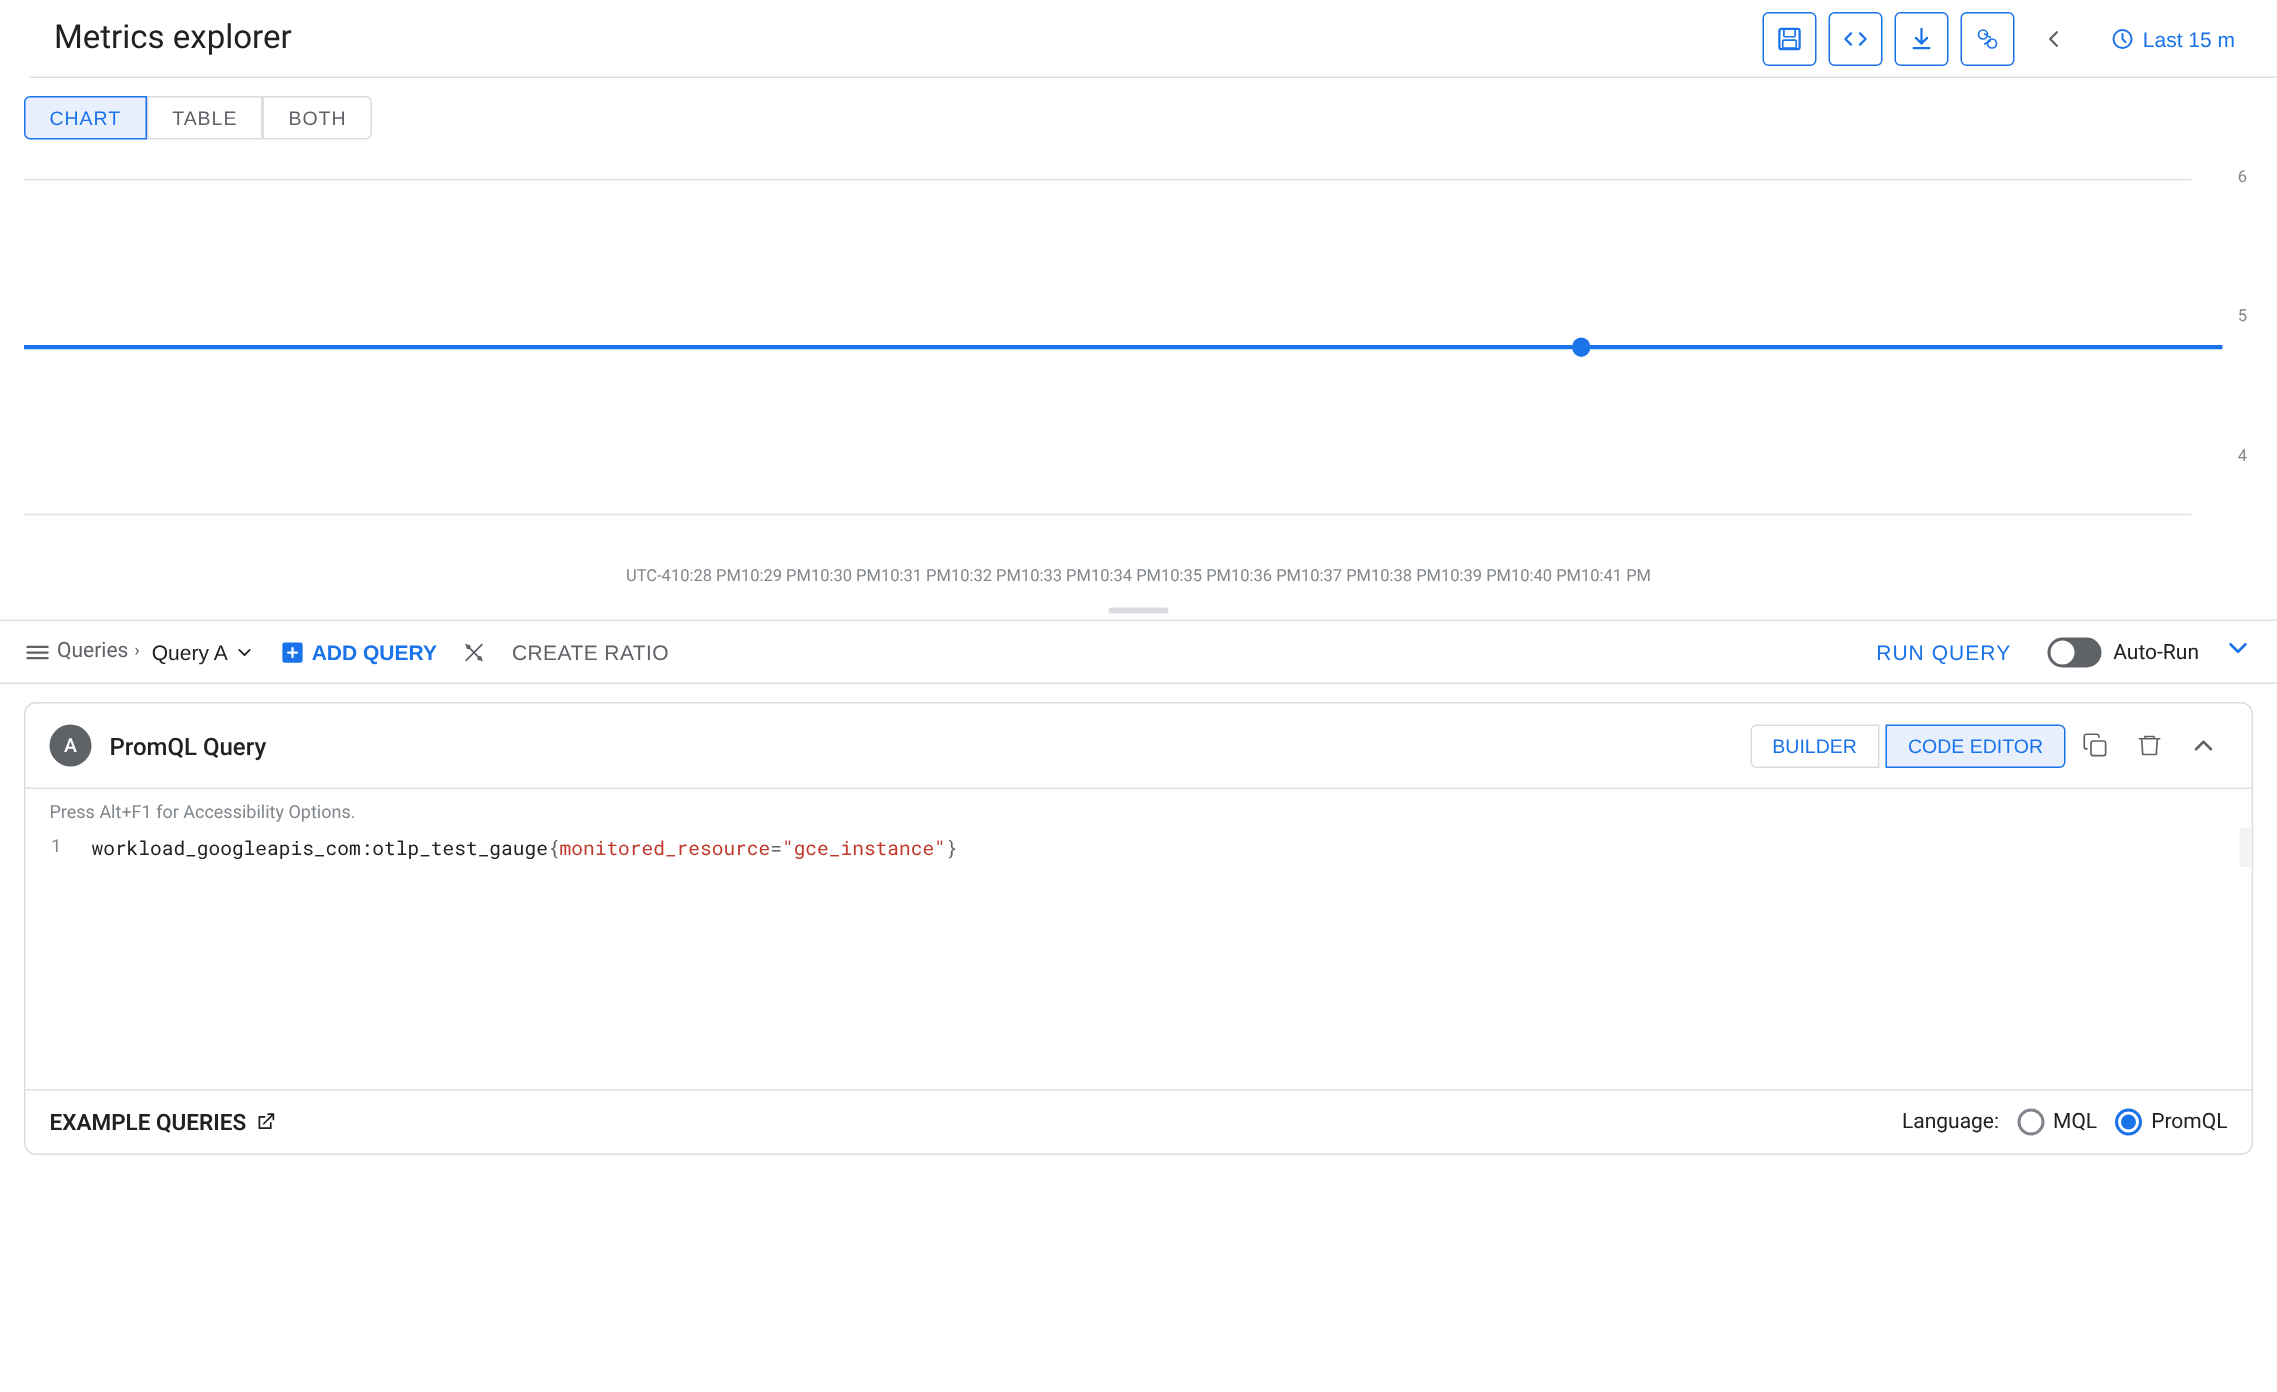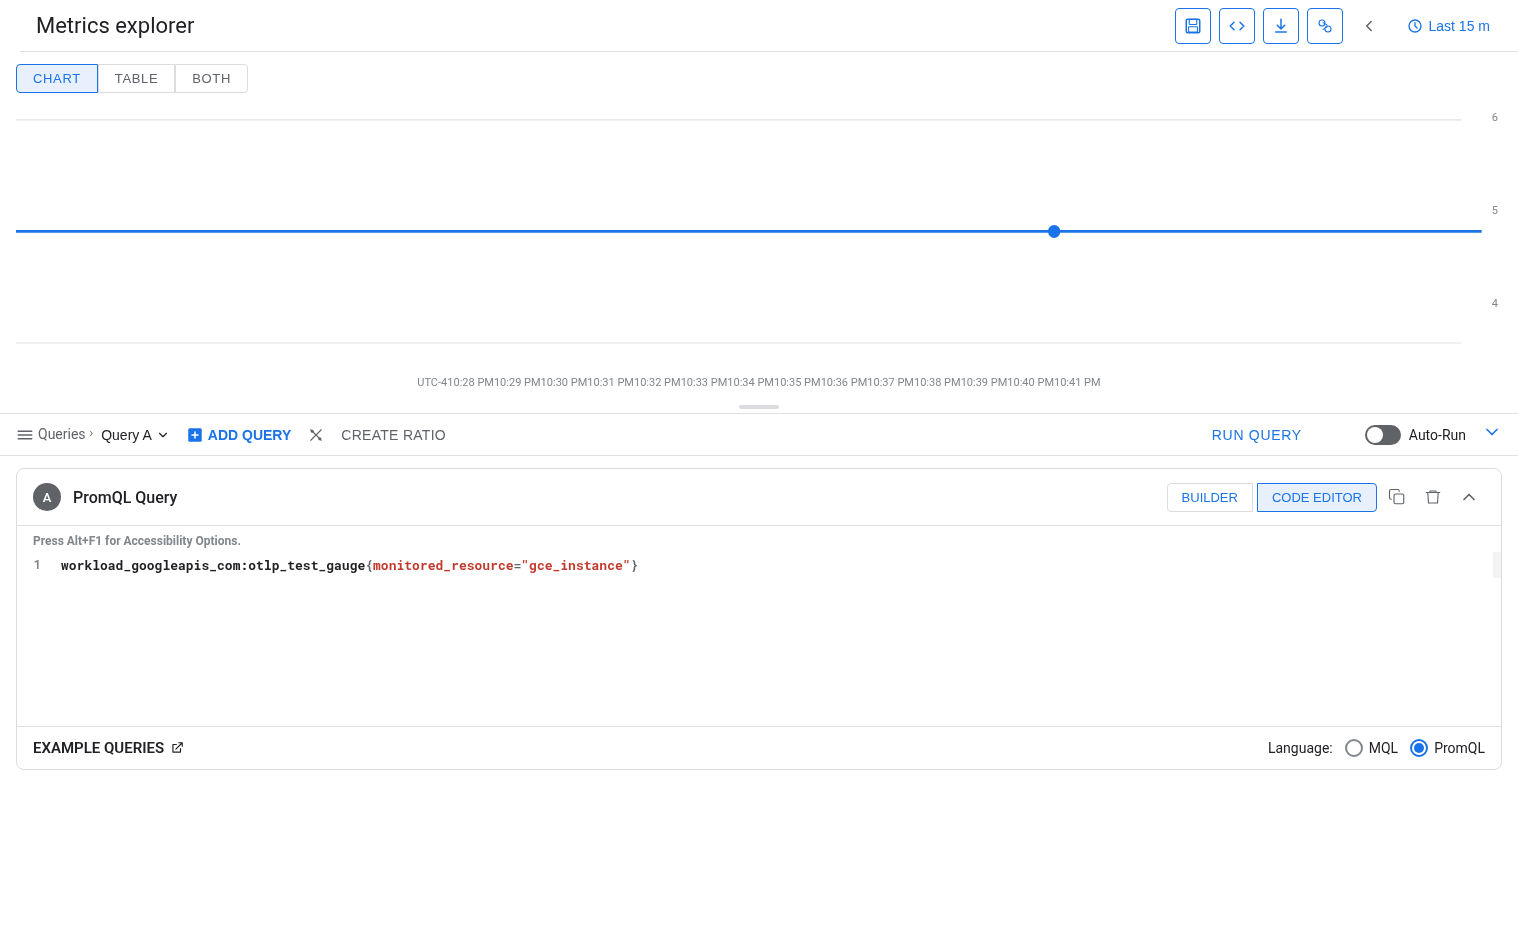--- a/index.html
+++ b/index.html
@@ -207,21 +207,20 @@
       cursor: pointer;
       letter-spacing: 0.05em;
       margin-right: 16px;
     }
     .auto-run-toggle {
       display: flex;
       align-items: center;
       gap: 8px;
       font-size: 14px;
       color: #202124;
-      margin-left: 39px;
     }
     .toggle-switch {
       width: 36px;
       height: 20px;
       border-radius: 10px;
       background: #5f6368;
       position: relative;
       cursor: pointer;
     }
     .toggle-knob {
@@ -310,21 +309,20 @@
       align-items: center;
       justify-content: center;
       color: #5f6368;
       font-size: 16px;
     }
 
     
     .code-editor-area {
       background: #fff;
       min-height: 200px;
-      font-weight: bold;
     }
     .code-accessibility-hint {
       padding: 8px 16px 4px;
       font-size: 12px;
       color: #80868b;
     }
     .code-line {
       display: flex;
       align-items: flex-start;
       font-family: 'Roboto Mono', 'Courier New', monospace;

